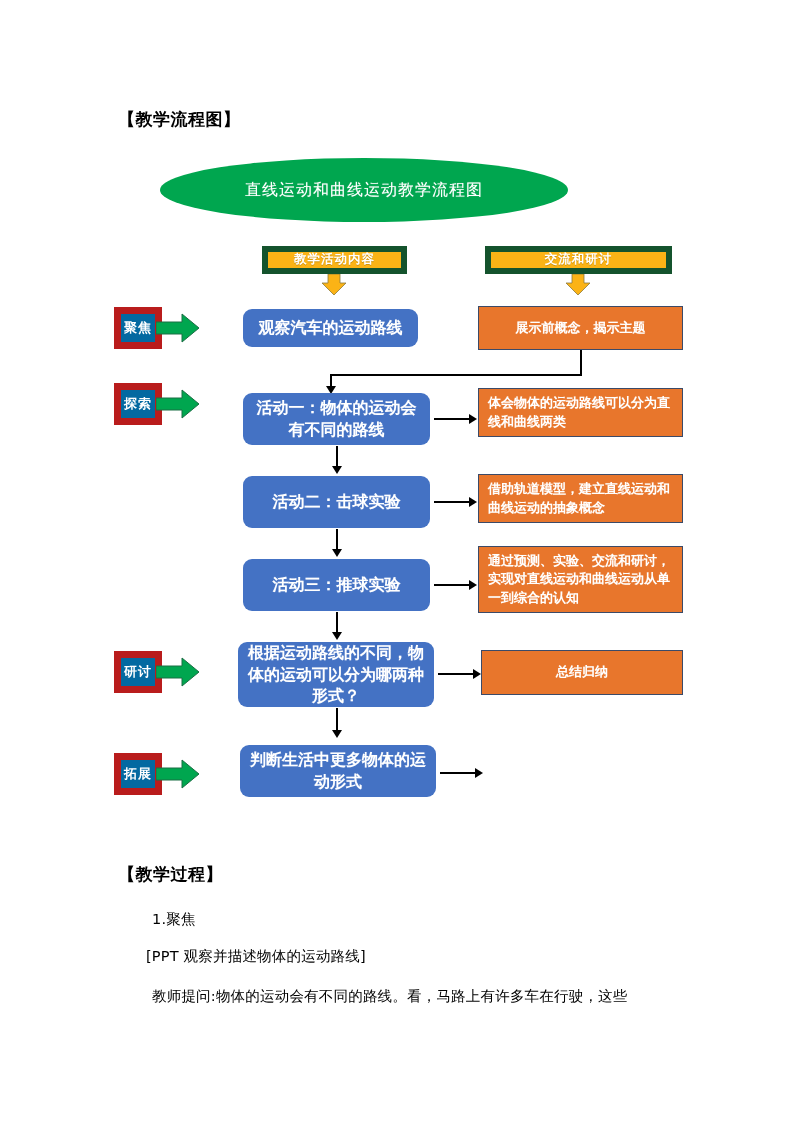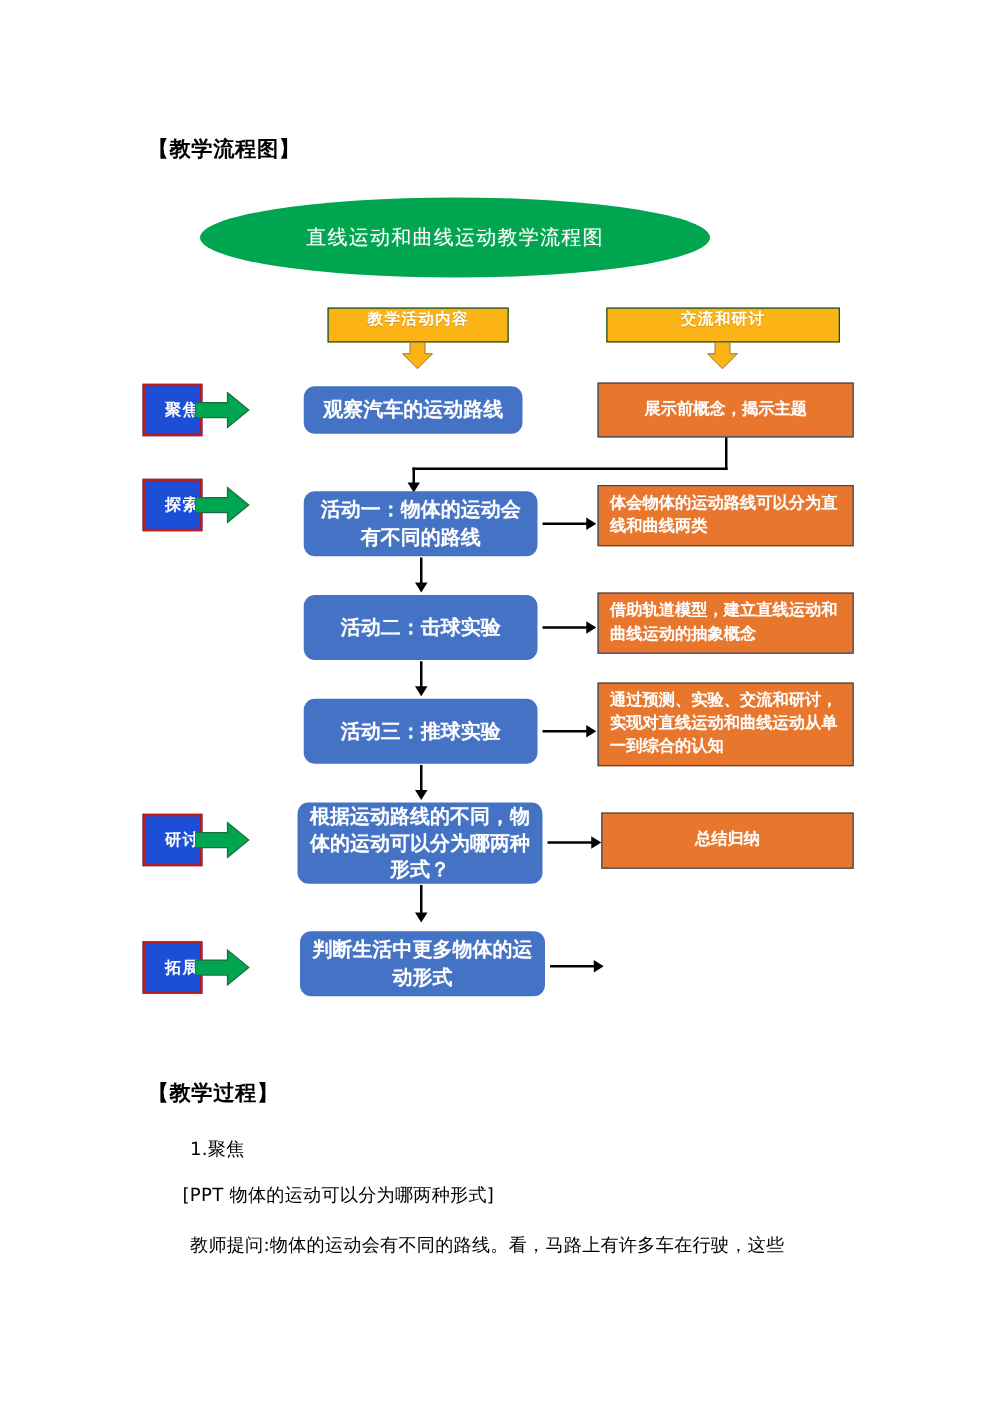--- a/index.html
+++ b/index.html
@@ -67,23 +67,23 @@
     font-family: "DejaVu Serif", "Liberation Serif", serif;
     letter-spacing: 1px;
     text-shadow: 0 0 1px rgba(255,255,255,0.4);
   }
 
   
   .col-head {
     position: absolute;
     height: 28px;
     background: #FBB316;
-    border: 1px solid #14532d;
-    display: flex;
-    align-items: flex-start;
+    border: 6px solid #14532d;
+    display: flex;
+    align-items: flex-end;
     justify-content: center;
     box-sizing: border-box;
   }
   .col-head span {
     color: #ffffff;
     font-size: 12.5px;
     font-weight: bold;
     letter-spacing: 1px;
     text-shadow: 0 1px 0 rgba(120,90,0,0.35);
   }
@@ -141,26 +141,26 @@
   .stage {
     position: absolute;
     width: 86px;
     height: 42px;
   }
   .stage .rect {
     position: absolute;
     left: 0; top: 0;
     width: 48px;
     height: 42px;
-    background: #1d4ed8;
-    border: 2px solid #b91c1c;
+    background: #0369a1;
+    border: 7px solid #b91c1c;
     box-sizing: border-box;
     display: flex;
     align-items: center;
-    justify-content: flex-end;
+    justify-content: center;
   }
   .stage .rect span {
     color: #ffffff;
     font-size: 13px;
     font-weight: bold;
     font-family: "DejaVu Serif", "Liberation Serif", serif;
     letter-spacing: 1px;
   }
   .stage .arw {
     position: absolute;
@@ -346,16 +346,16 @@
 
     <div class="hline" style="left:440px; top:632px; width:36px;"></div>
     <div class="arrowhead-right" style="left:475px; top:628px;"></div>
 
 
   </div>
 
   <div class="h-section" style="left:118px; top:863px;">【教学过程】</div>
 
   <div class="para" style="left:152px; top:910px;">1.聚焦</div>
-  <div class="para" style="left:146px; top:947px;">[PPT 物体的运动可以分为哪两种形式]</div>
+  <div class="para" style="left:146px; top:947px;">[PPT 观察并描述物体的运动路线]</div>
   <div class="para" style="left:152px; top:987px;">教师提问:物体的运动会有不同的路线。看，马路上有许多车在行驶，这些</div>
 
 </div>
 
 </body></html>

